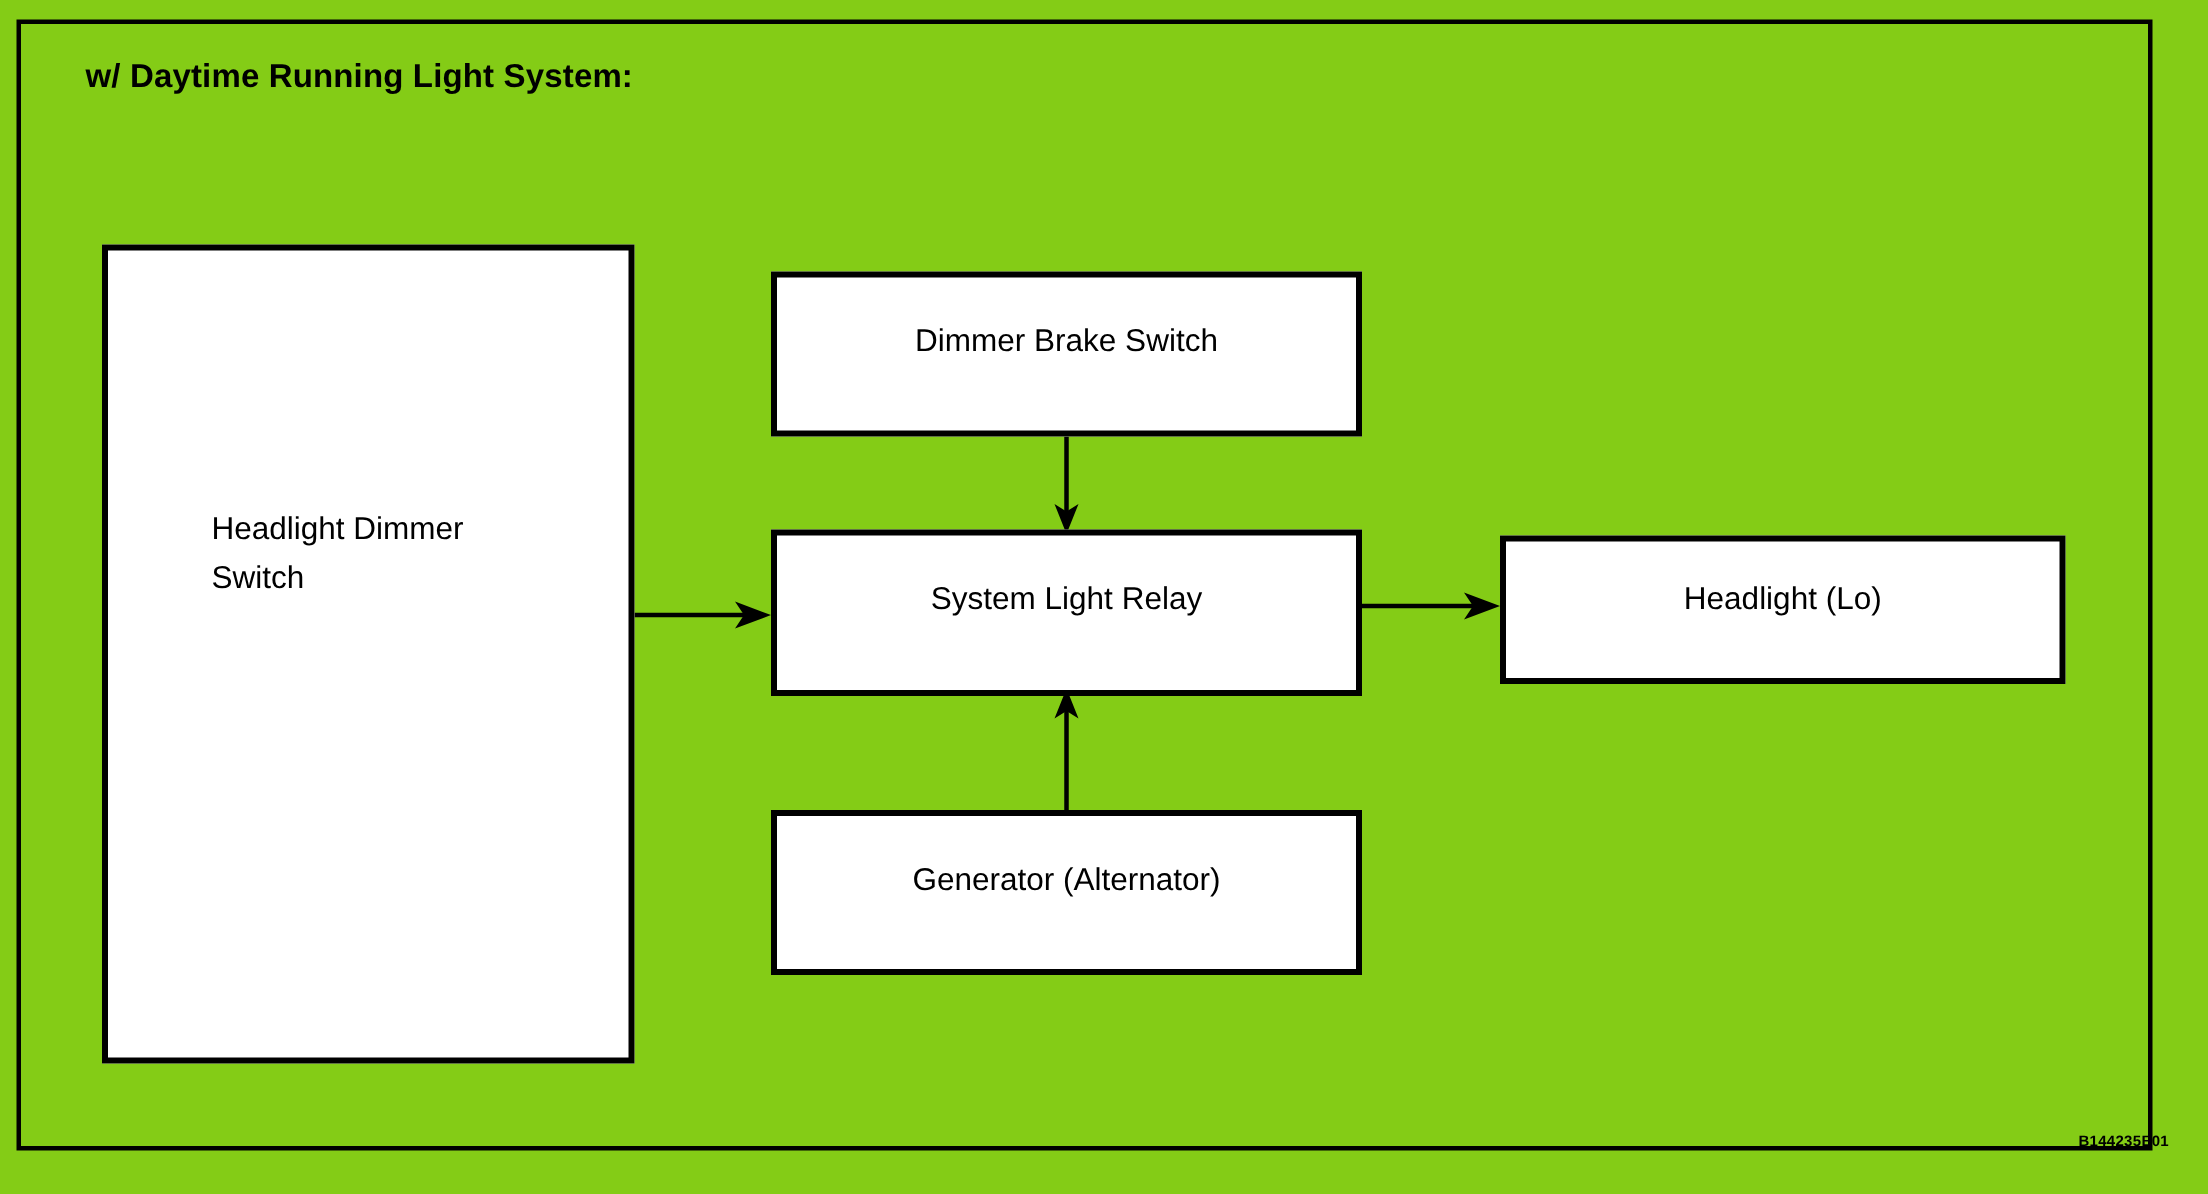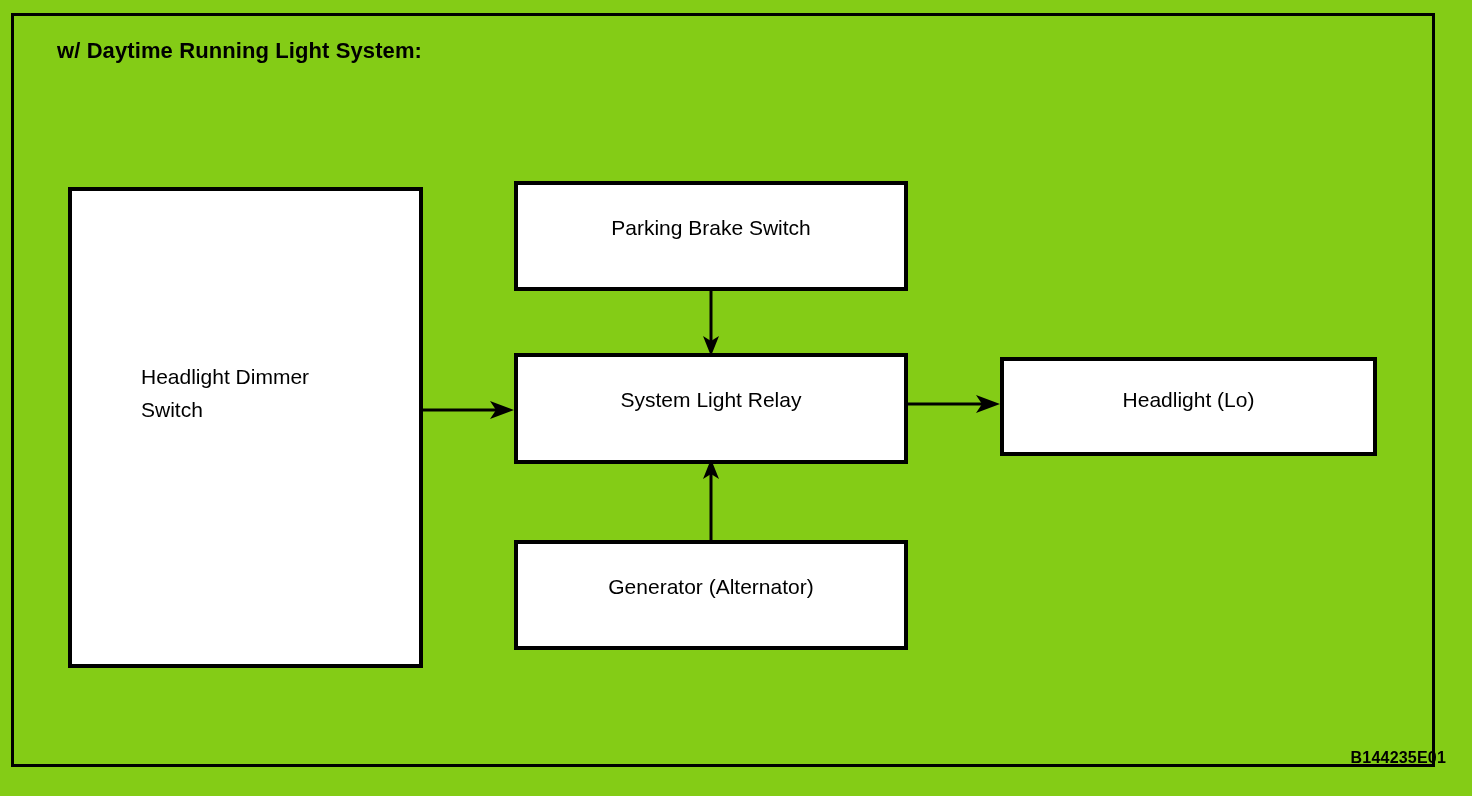--- a/index.html
+++ b/index.html
@@ -48,21 +48,21 @@
   }
   .node-label {
     position: absolute;
     font-size: 21px;
     color: #000000;
     line-height: 1.55;
     white-space: pre-line;
   }
   
   #node-headlight-dimmer-switch {
-    left: 68px;  top: 187px;  width: 355px;  height: 481px;
+    left: 68px;  top: 163px;  width: 355px;  height: 546px;
   }
   #node-headlight-dimmer-switch .node-label {
     left: 69px;  top: 170px;  text-align: left;
   }
   #node-parking-brake-switch {
     left: 514px; top: 181px;  width: 394px;  height: 110px;
   }
   #node-parking-brake-switch .node-label {
     left: 0; right: 0; top: 27px; text-align: center;
   }
@@ -91,21 +91,21 @@
     top: 0;
     width: 1472px;
     height: 796px;
     pointer-events: none;
   }
   
   #figure-code {
     position: absolute;
     right: 26px;
     bottom: 29px;
-    font-size: 16px;
+    font-size: 10px;
     font-weight: bold;
     color: #000000;
     letter-spacing: 0.2px;
     font-family: "Liberation Sans", sans-serif;
   }
 </style>
 </head>
 <body>
 
 <div id="figure">
@@ -141,21 +141,21 @@
       <path d="M 976 395 L 1000 404 L 976 413 L 982 404 Z" fill="#000000"></path>
     </g>
   </svg>
 
   <div class="node" id="node-headlight-dimmer-switch">
     <div class="node-label">Headlight Dimmer
 Switch</div>
   </div>
 
   <div class="node" id="node-parking-brake-switch">
-    <div class="node-label">Parking Brake Switch</div>
+    <div class="node-label">Dimmer Brake Switch</div>
   </div>
 
   <div class="node" id="node-running-light-relay">
     <div class="node-label">System Light Relay</div>
   </div>
 
   <div class="node" id="node-generator-alternator">
     <div class="node-label">Generator (Alternator)</div>
   </div>
 

